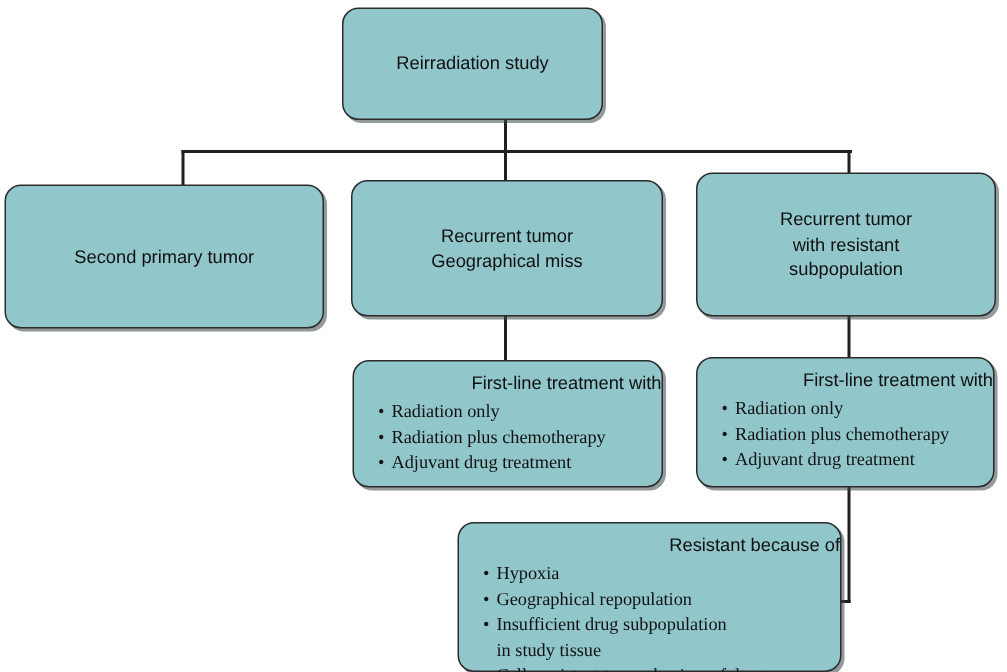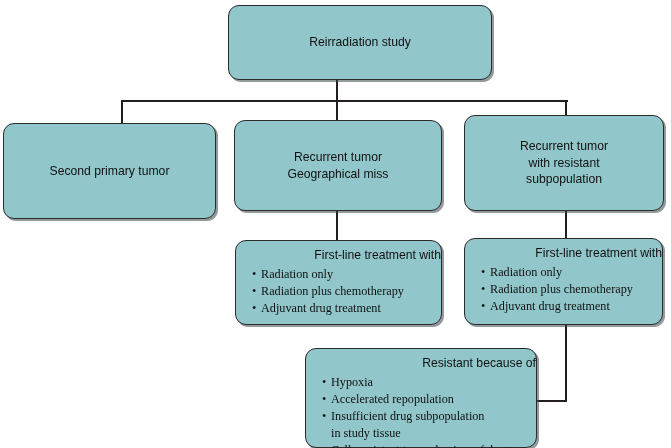--- a/index.html
+++ b/index.html
@@ -79,27 +79,27 @@
   }
   .listnode li::before {
     content: "\2022";
     position: absolute;
     left: 0;
     top: -0.5px;
   }
   .listnode li.cont::before { content: ""; }
 
   
-  #node-root        { left: 228px; top: 5px;   width: 264px; height: 75px; }
+  #node-root        { left: 228px; top: 5px;   width: 174px; height: 75px; }
   #node-second      { left: 3px;   top: 123px; width: 213px; height: 96px; }
   #node-geo         { left: 234px; top: 120px; width: 208px; height: 91px; }
   #node-resistant-t { left: 464px; top: 115px; width: 200px; height: 96px; }
   #node-first-left  { left: 235px; top: 240px; width: 207px; height: 85px; }
   #node-first-right { left: 464px; top: 238px; width: 199px; height: 87px; }
-  #node-why         { left: 305px; top: 348px; width: 232px; height: 100px; }
+  #node-why         { left: 305px; top: 348px; width: 256px; height: 100px; }
 </style>
 </head>
 <body>
 
 <div id="canvas">
 
   <div class="line vline" style="left:336px; top:80px; height:22px;"></div>
 
   <div class="line hline" style="left:121px; top:100px; width:447px;"></div>
 
@@ -150,20 +150,20 @@
       <li>Radiation only</li>
       <li>Radiation plus chemotherapy</li>
       <li>Adjuvant drug treatment</li>
     </ul>
   </div>
 
   <div id="node-why" class="node listnode">
     <div class="title">Resistant because of</div>
     <ul>
       <li>Hypoxia</li>
-      <li>Accelerated repopulation</li>
+      <li>Geographical repopulation</li>
       <li>Insufficient drug subpopulation</li>
       <li class="cont">in study tissue</li>
       <li>Cells resistant to mechanism of drug</li>
     </ul>
   </div>
 
 </div>
 
 </body></html>

